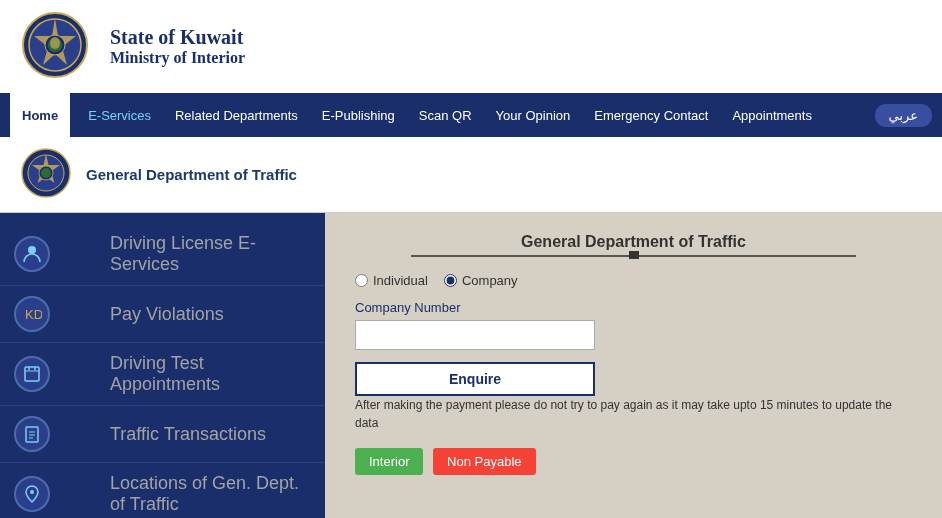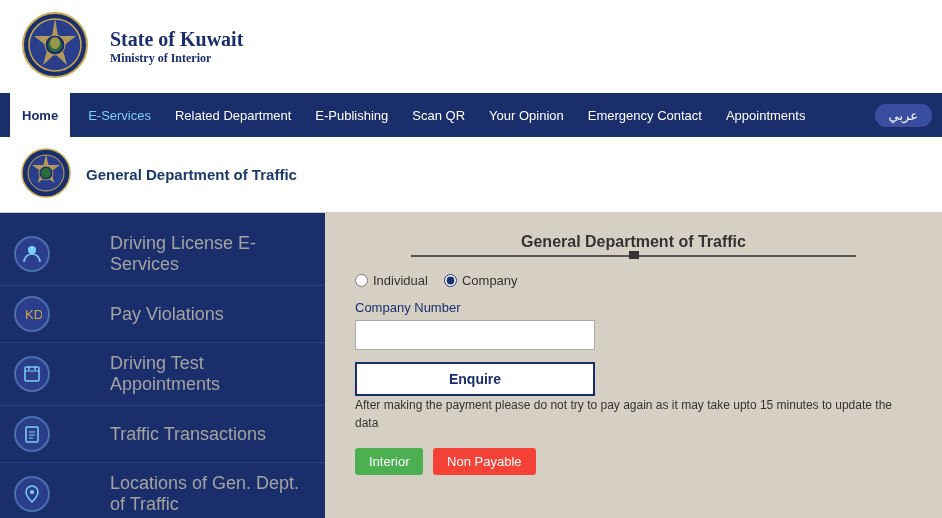--- a/index.html
+++ b/index.html
@@ -60,28 +60,28 @@
 
       <polygon points="35,8 38,26 56,26 42,37 47,55 35,44 23,55 28,37 14,26 32,26" fill="#c8a951" opacity="0.85"></polygon>
       <circle cx="35" cy="35" r="10" fill="#1a2e6b" stroke="#c8a951" stroke-width="1"></circle>
       <circle cx="35" cy="35" r="7" fill="#2a6b3a"></circle>
 
       <ellipse cx="35" cy="33" rx="5" ry="6" fill="#c8a951" opacity="0.7"></ellipse>
     </svg>
   </div>
   <div>
     <div style="font-size:20px;font-weight:bold;color:#1a2e6b;font-family:Georgia,serif;">State of Kuwait</div>
-    <div style="font-size:12px;font-weight:bold;color:#1a2e6b;font-family:Georgia,serif;">Ministry of Interior</div>
+    <div style="font-size:16px;font-weight:bold;color:#1a2e6b;font-family:Georgia,serif;">Ministry of Interior</div>
   </div>
 </div>
 
 <div class="nav">
   <div class="nav-item active">Home</div>
   <div class="nav-item highlight">E-Services</div>
-  <div class="nav-item">Related Department</div>
+  <div class="nav-item">Related Departments</div>
   <div class="nav-item">E-Publishing</div>
   <div class="nav-item">Scan QR</div>
   <div class="nav-item">Your Opinion</div>
   <div class="nav-item">Emergency Contact</div>
   <div class="nav-item">Appointments</div>
   <div class="nav-arabic">عربي</div>
 </div>
 
 <div class="sub-header">
   <div>

